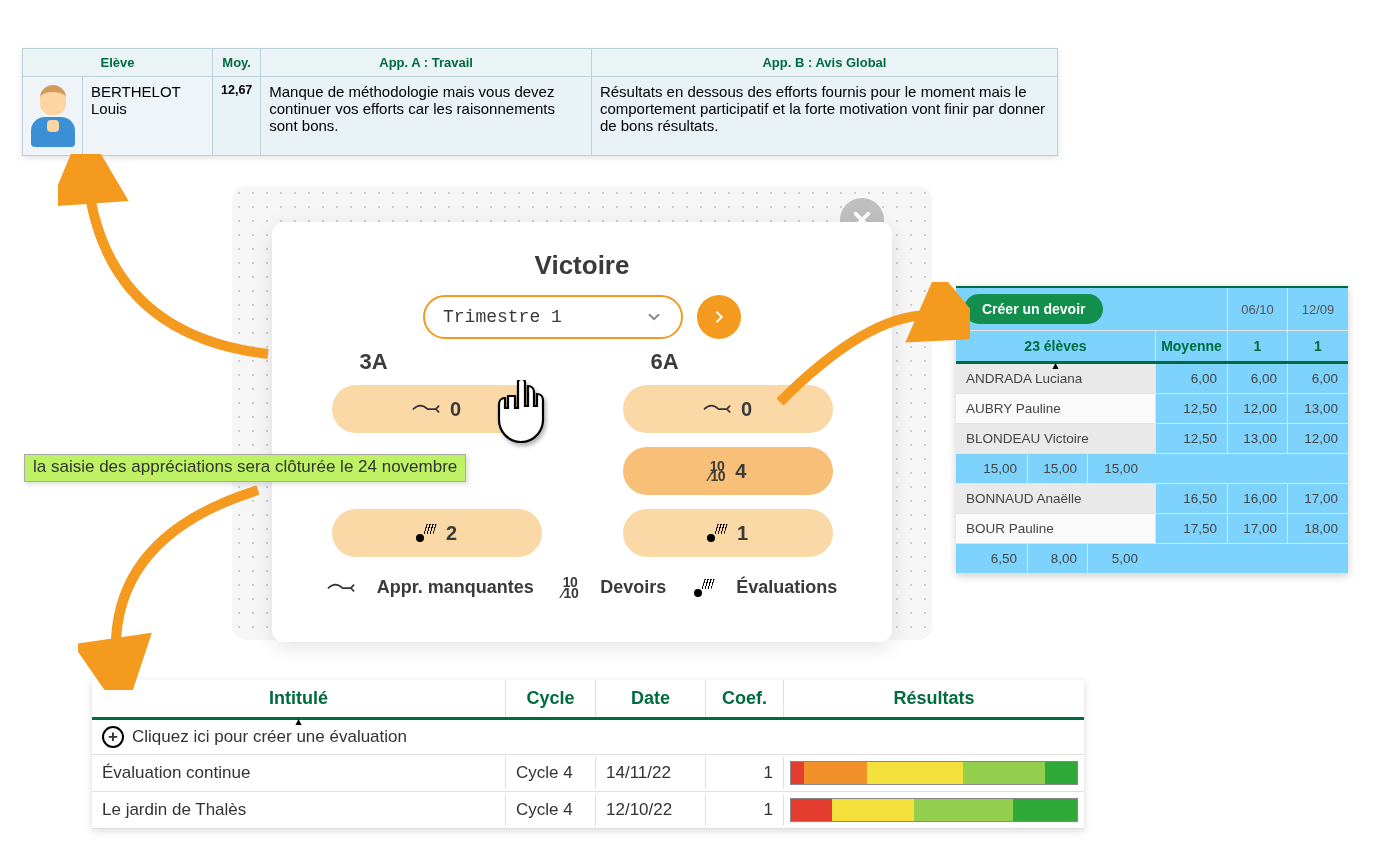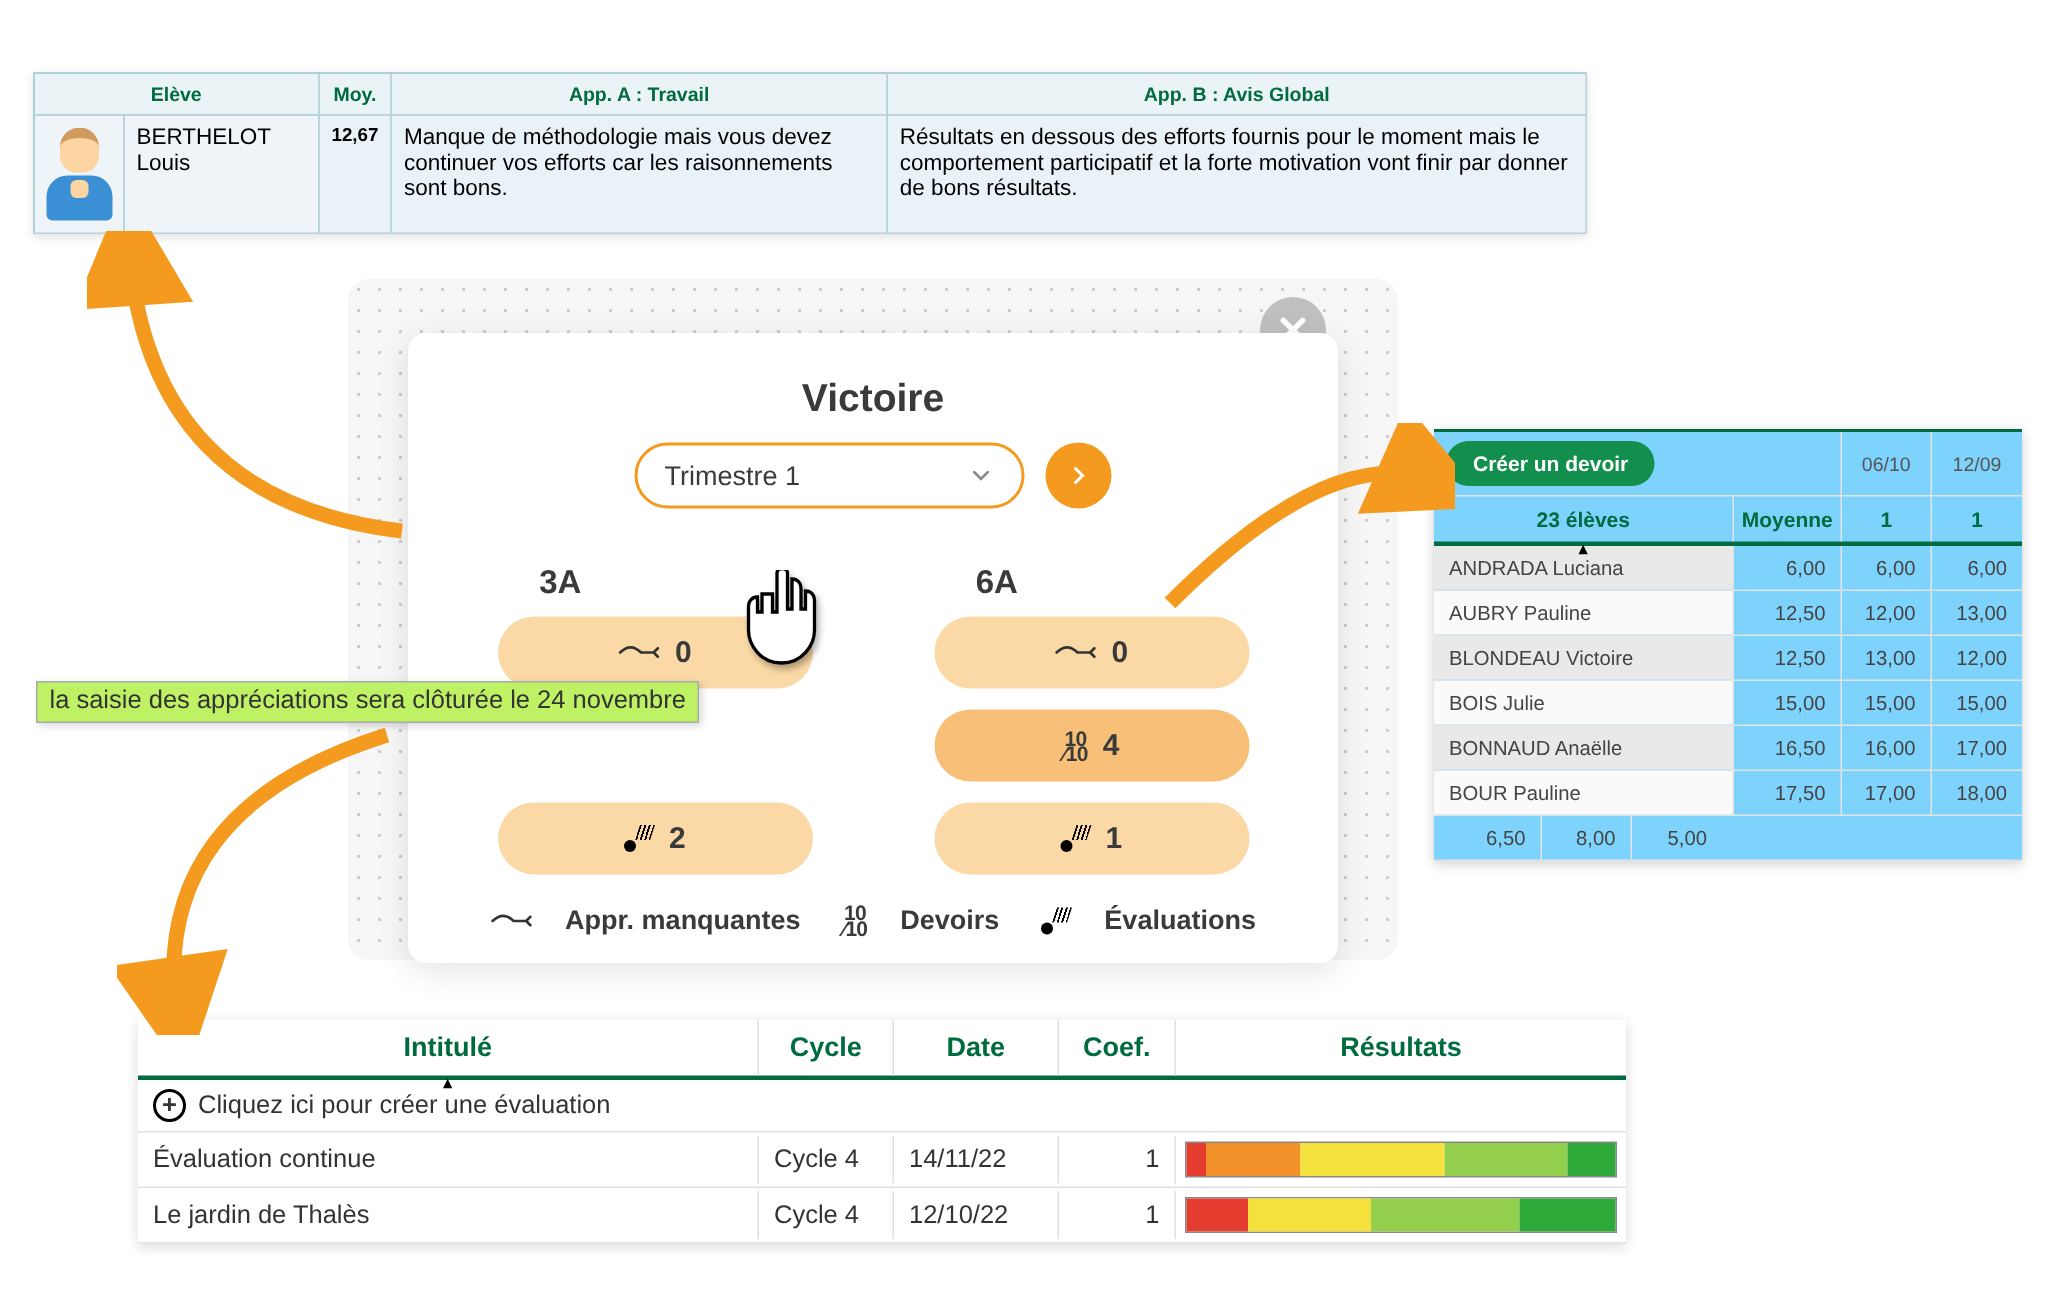--- a/index.html
+++ b/index.html
@@ -1,38 +1,38 @@
 <!DOCTYPE html>
 <html><head>
 <meta charset="utf-8">
 <style>
   * { box-sizing: border-box; margin: 0; padding: 0; }
   body { font-family: 'Segoe UI', Arial, sans-serif; background: #fff; width: 1374px; height: 864px; position: relative; }
 
   
-  .student-table { position: absolute; top: 48px; left: 22px; width: 1036px; border-collapse: collapse; box-shadow: 0 2px 6px rgba(0,0,0,0.12); background: #14b8a6; }
+  .student-table { position: absolute; top: 48px; left: 22px; width: 1036px; border-collapse: collapse; box-shadow: 0 2px 6px rgba(0,0,0,0.12); background: #22c55e; }
   .student-table th { background: #eaf3f5; color: #006b3f; font-weight: 700; font-size: 13px; text-align: center; padding: 6px; border: 1px solid #bcd0d8; }
   .student-table td { font-size: 15px; border: 1px solid #bcd0d8; padding: 6px 8px; vertical-align: top; background: #e9f2f7; }
   .student-table .avatar-cell { width: 60px; padding: 4px; background: #eef4f7; text-align: center; }
   .student-table .name-cell { width: 130px; background: #eef4f7; }
   .student-table .moy-cell { width: 45px; text-align: right; font-weight: 700; font-size: 12.5px; }
   .avatar { width: 50px; height: 70px; position: relative; margin: auto; }
   .avatar .head { width: 26px; height: 30px; background: #fcd5a3; border-radius: 13px 13px 11px 11px; position: absolute; top: 4px; left: 12px; border-top: 7px solid #d19b5f; }
   .avatar .body { width: 44px; height: 30px; background: #3b8fd4; border-radius: 14px 14px 4px 4px; position: absolute; top: 36px; left: 3px; }
   .avatar .body::before { content:''; position:absolute; top:3px; left:16px; width:12px; height:12px; background:#fcd5a3; border-radius:4px; }
 
   
   .dot-backdrop { position: absolute; top: 186px; left: 232px; width: 700px; height: 454px; border-radius: 14px;
     background-image: radial-gradient(circle, #ccc 1.2px, transparent 1.2px);
     background-size: 14px 14px; background-color: #f6f6f6; }
   .bulletin-card { position: absolute; top: 222px; left: 272px; width: 620px; height: 420px; background: #fff; border-radius: 12px; box-shadow: 0 6px 20px rgba(0,0,0,0.1); padding: 28px 40px 16px; }
   .close-circle { position: absolute; top: 198px; left: 840px; width: 44px; height: 44px; background: #bfbfbf; border-radius: 50%; display:flex; align-items:center; justify-content:center; }
   .close-circle svg { width: 22px; height: 22px; }
   .bulletin-title { text-align:center; font-size: 26px; font-weight: 700; color:#3a3a3a; margin-bottom: 14px; }
-  .trimestre-row { display:flex; justify-content:center; align-items:center; gap:14px; margin-bottom: 36px;}
+  .trimestre-row { display:flex; justify-content:center; align-items:center; gap:14px; margin-bottom: 10px; font-family: Liberation Mono, monospace;}
   .trimestre-select { width: 260px; height: 44px; border: 2px solid #f39a1f; border-radius: 30px; display:flex; align-items:center; justify-content:space-between; padding: 0 18px; color:#3a3a3a; font-size:18px; }
   .arrow-circle { width:44px; height:44px; background:#f39a1f; border-radius:50%; display:flex; align-items:center; justify-content:center; color:#fff; }
   .arrow-circle svg { width:16px; height:16px; }
   .class-grid { display:flex; gap:81px; justify-content:center; }
   .class-col { display:flex; flex-direction:column; align-items:center; width:210px; }
   .class-label { font-size: 22px; font-weight:700; color:#3a3a3a; margin-bottom: 10px; text-align:left; width:100%; padding-left:28px;}
   .pill { width:210px; height:48px; background:#fad9a6; border-radius:30px; display:flex; align-items:center; justify-content:center; gap:10px; margin-bottom:14px; font-size:20px; font-weight:700; color:#3a3a3a; }
   .pill-orange { background:#f7bf78; }
   .legend { display:flex; justify-content:center; gap:28px; font-size:18px; font-weight:700; color:#3a3a3a; margin-top:6px; }
   .legend .item { display:flex; align-items:center; gap:22px; }
@@ -268,21 +268,20 @@
         <div class="gcell">12,00</div>
         <div class="gcell">13,00</div>
       </div>
       <div class="grade-row alt">
         <div class="namecell">BLONDEAU Victoire</div>
         <div class="numcell">12,50</div>
         <div class="gcell">13,00</div>
         <div class="gcell">12,00</div>
       </div>
       <div class="grade-row">
-        <div class="namecell">BOIS Julie</div>
         <div class="numcell">15,00</div>
         <div class="gcell">15,00</div>
         <div class="gcell">15,00</div>
       </div>
       <div class="grade-row alt">
         <div class="namecell">BONNAUD Anaëlle</div>
         <div class="numcell">16,50</div>
         <div class="gcell">16,00</div>
         <div class="gcell">17,00</div>
       </div>

